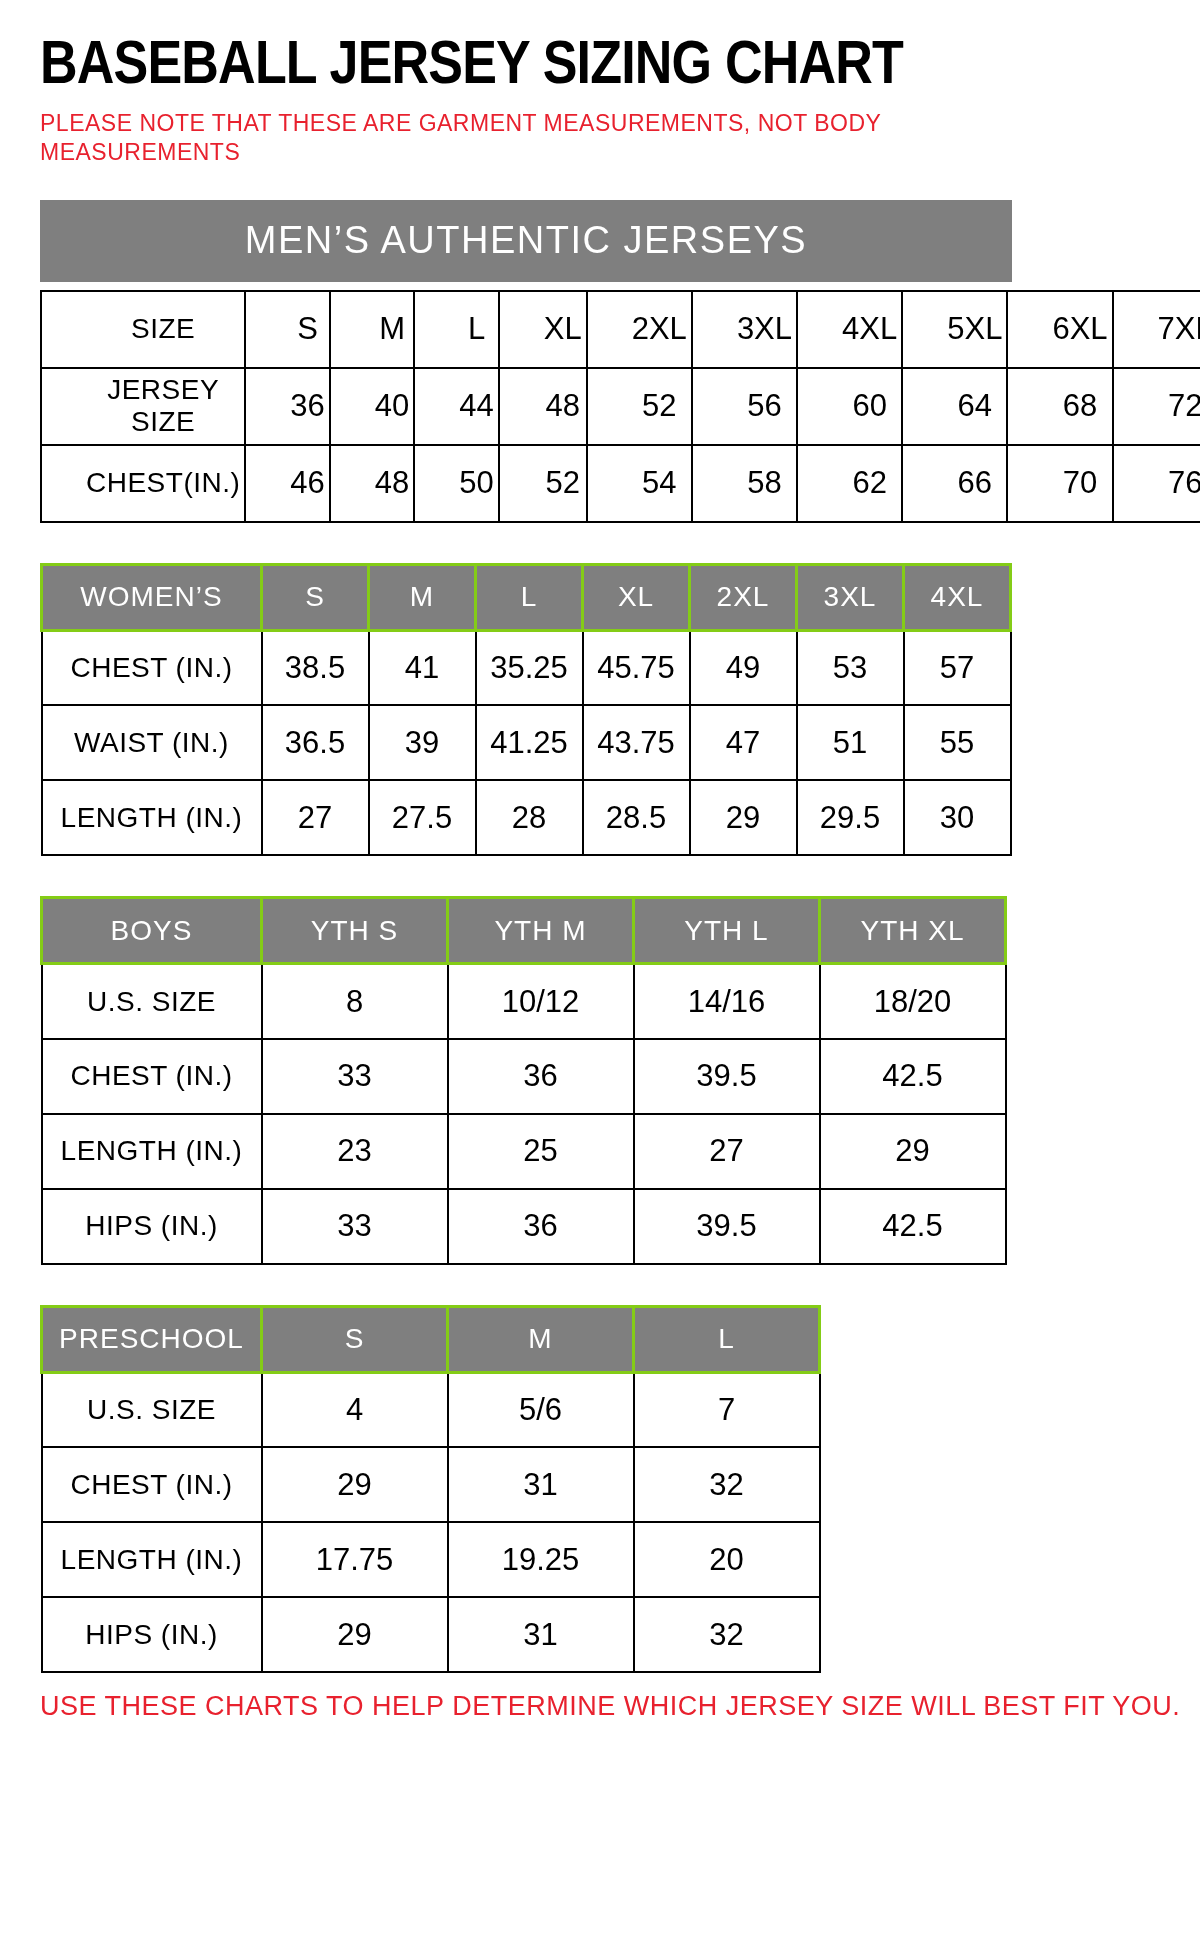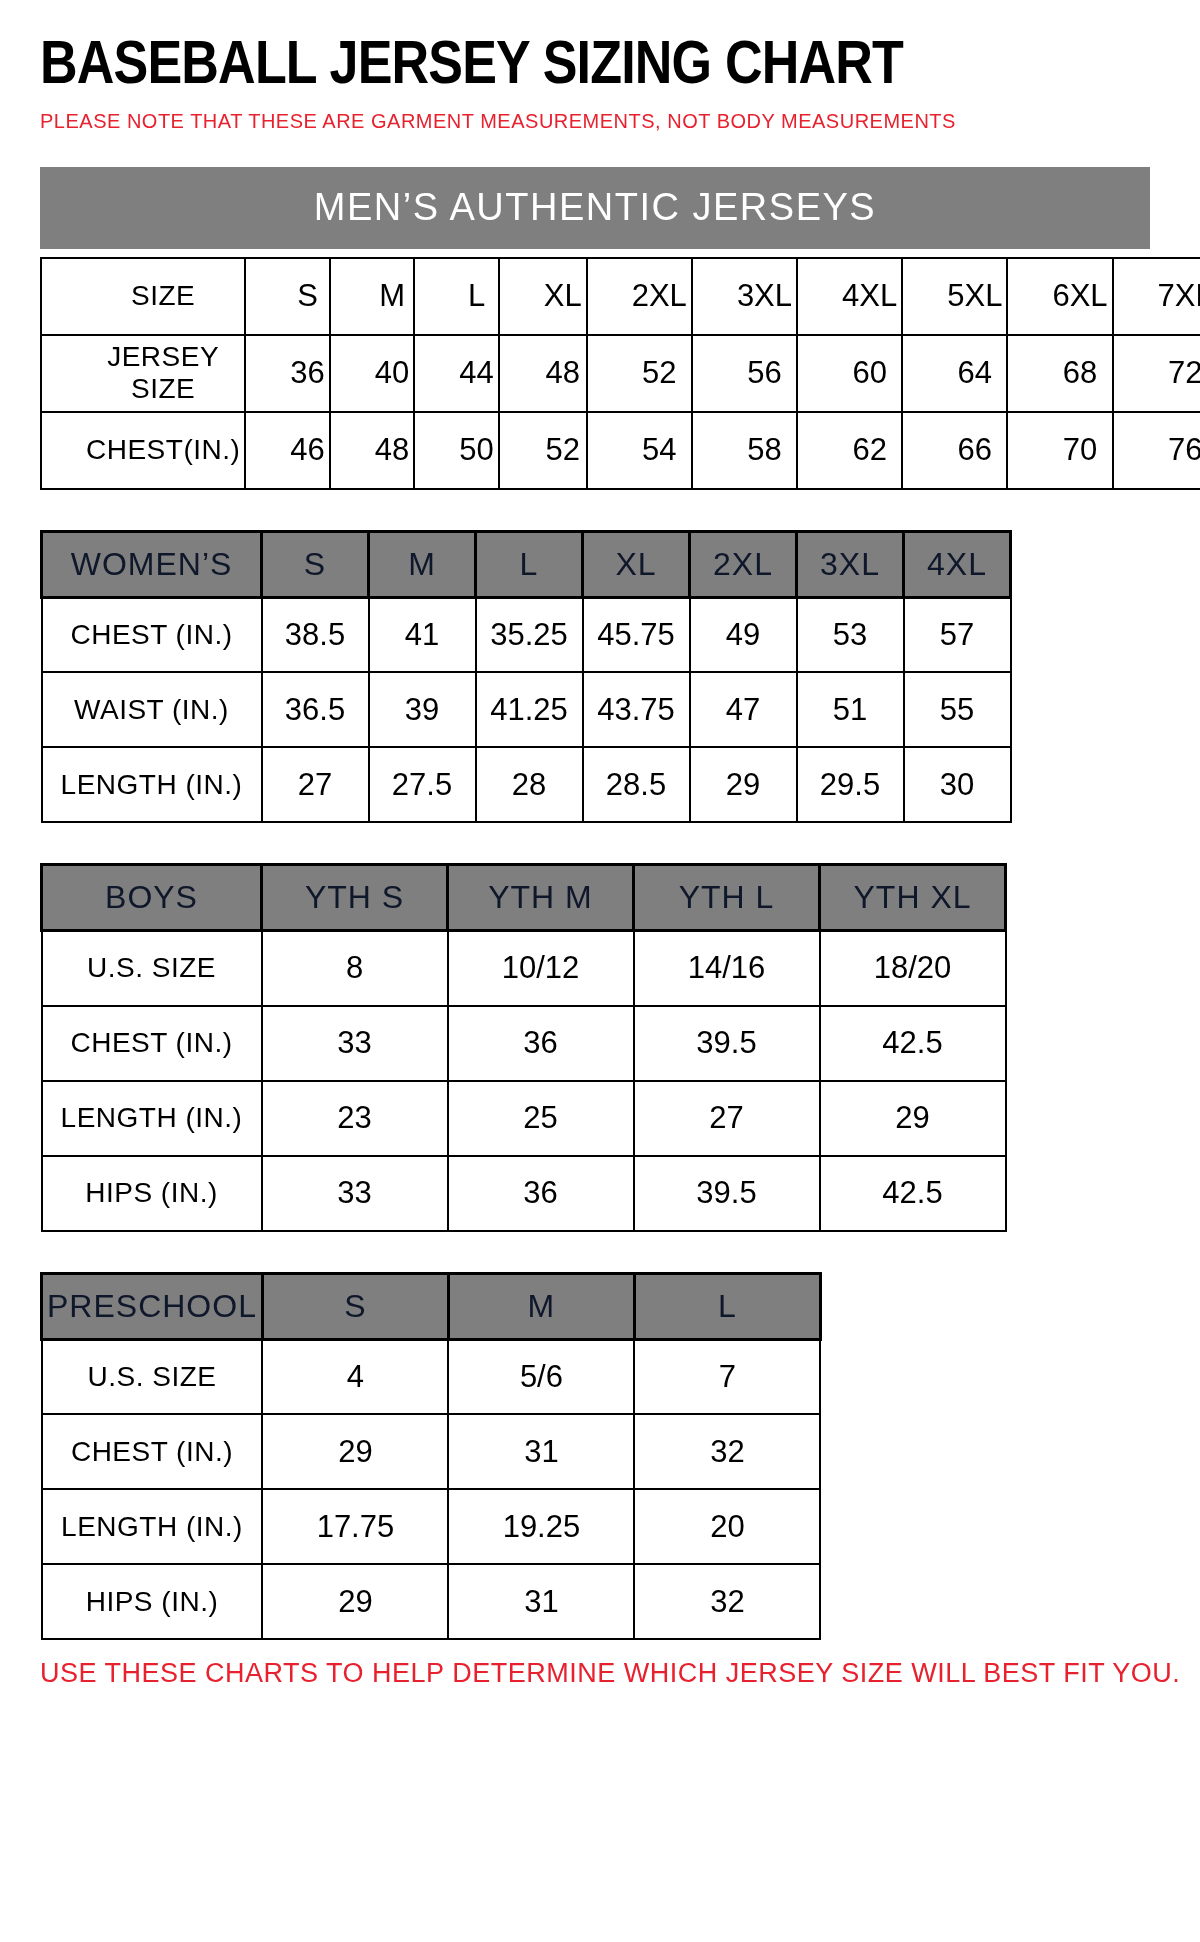--- a/index.html
+++ b/index.html
@@ -19,28 +19,28 @@
     letter-spacing: -1px;
     display: inline-block;
     transform: scaleX(0.84);
     transform-origin: left center;
     white-space: nowrap;
   }
   .note {
     margin-top: 12px;
     max-width: 920px;
     color: var(--accent-red, #e8212e);
-    font-size: 20px;
+    font-size: 23px;
     line-height: 1.28;
     letter-spacing: 0.5px;
   }
 
   .banner {
     margin-top: 32px;
-    width: 1110px;
+    width: 972px;
     height: 82px;
     background: var(--header-gray, #7f7f7f);
     color: #fff;
     display: flex;
     align-items: center;
     justify-content: center;
     font-size: 38px;
     letter-spacing: 1.5px;
   }
 
@@ -54,23 +54,23 @@
     vertical-align: middle;
     font-weight: normal;
     font-size: 31px;
     padding: 0 4px;
     height: 75px;
     background: #fff;
   }
   td.lbl { font-size: 28px; letter-spacing: 0.5px; }
   th.gray {
     background: var(--header-gray, #7f7f7f);
-    color: #0f172a;
-    border: 3px solid #000000;
-    font-size: 32px;
+    color: #ffffff;
+    border: 3px solid #84cc16;
+    font-size: 28px;
     height: 66px;
     letter-spacing: 1px;
   }
   .mens { margin-top: 8px; }
   .mens td { height: 77px; padding-left: 44px; }
   .sub-table { margin-top: 40px; }
   tr.tall td { height: 88px; line-height: 1.15; }
 
   .footer {
     margin-top: 18px;

